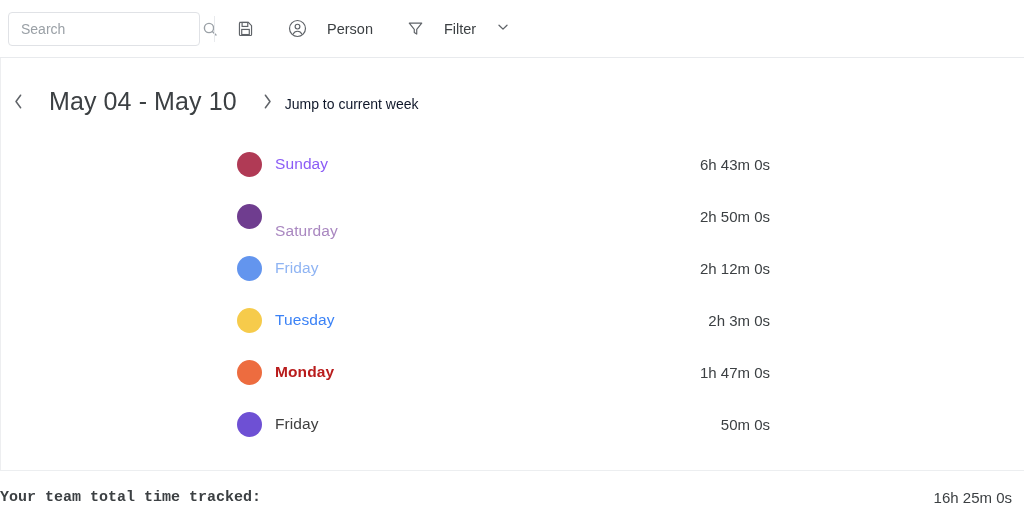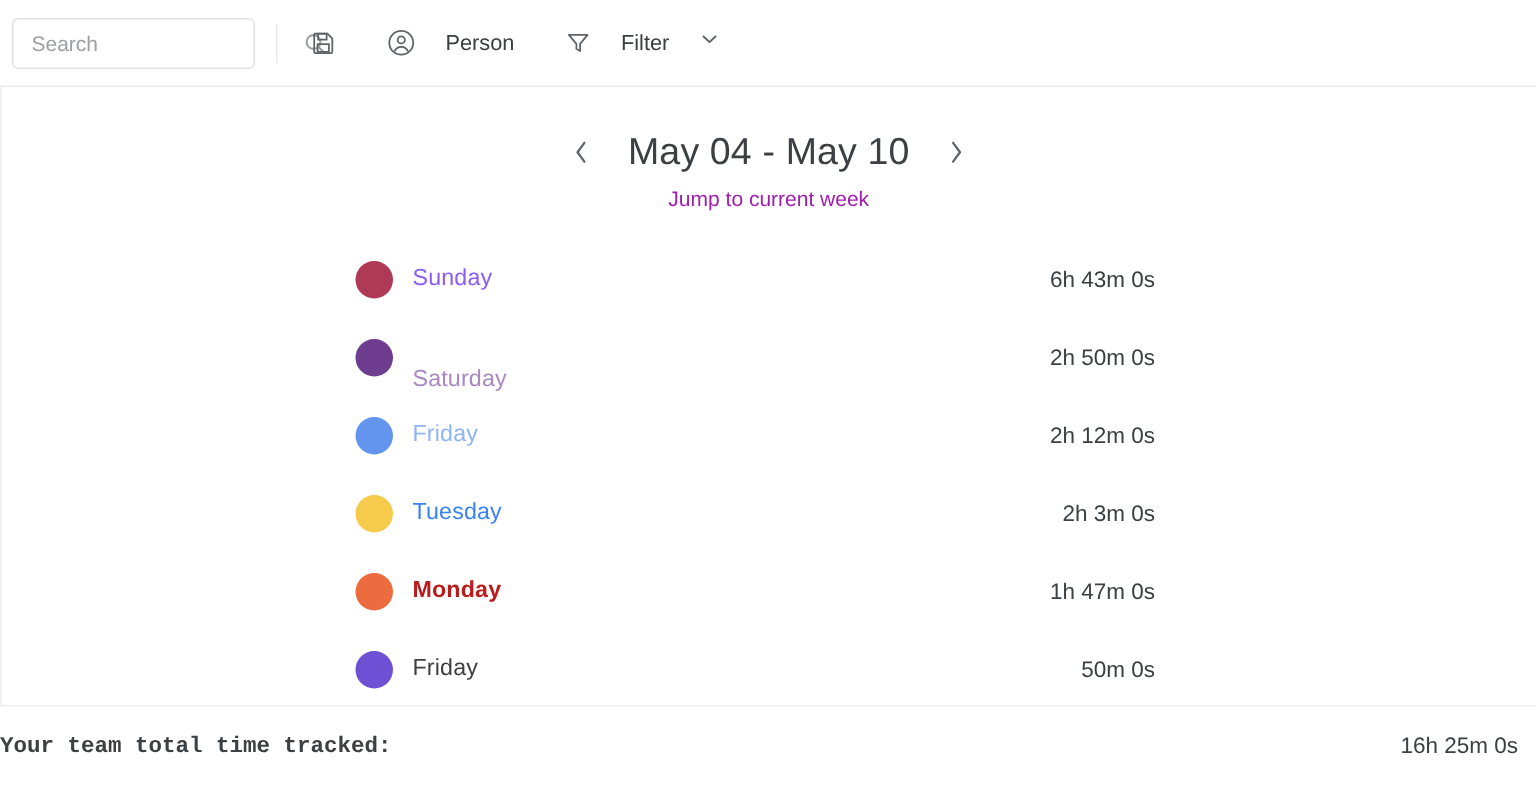--- a/index.html
+++ b/index.html
@@ -32,21 +32,21 @@
     min-height: 58px;
     box-sizing: border-box;
     border-bottom: 1px solid #e8eaed;
     display: flex;
     align-items: center;
     padding-left: 8px;
     background: #fff;
   }
 
   .search-box {
-    width: 162px;
+    width: 192px;
     height: 34px;
     box-sizing: border-box;
     border: 1px solid #e0e2e6;
     border-radius: 4px;
     display: flex;
     align-items: center;
     padding: 0 10px 0 12px;
     background: #fff;
   }
   .search-input {
@@ -104,21 +104,21 @@
     border-left: 1px solid #edeef0;
     box-sizing: border-box;
     display: flex;
     flex-direction: column;
     overflow: hidden;
   }
 
   .week-header {
     padding-top: 26px;
     display: flex;
-    flex-direction: column;
+    flex-direction: row;
     align-items: center;
   }
   .week-nav {
     display: flex;
     align-items: center;
     justify-content: center;
     gap: 0;
   }
   .nav-arrow {
     width: 34px;
@@ -136,21 +136,21 @@
     font-size: 25px;
     color: #3c4043;
     font-weight: 400;
     letter-spacing: 0.1px;
     padding: 0 14px;
     white-space: nowrap;
   }
   .jump-link {
     margin-top: 6px;
     font-size: 14px;
-    color: #a21caf;
+    color: #0f172a;
     cursor: pointer;
     text-decoration: none;
   }
 
   
   .day-list {
     margin-top: 20px;
     padding-left: 236px;
     padding-right: 254px;
   }

